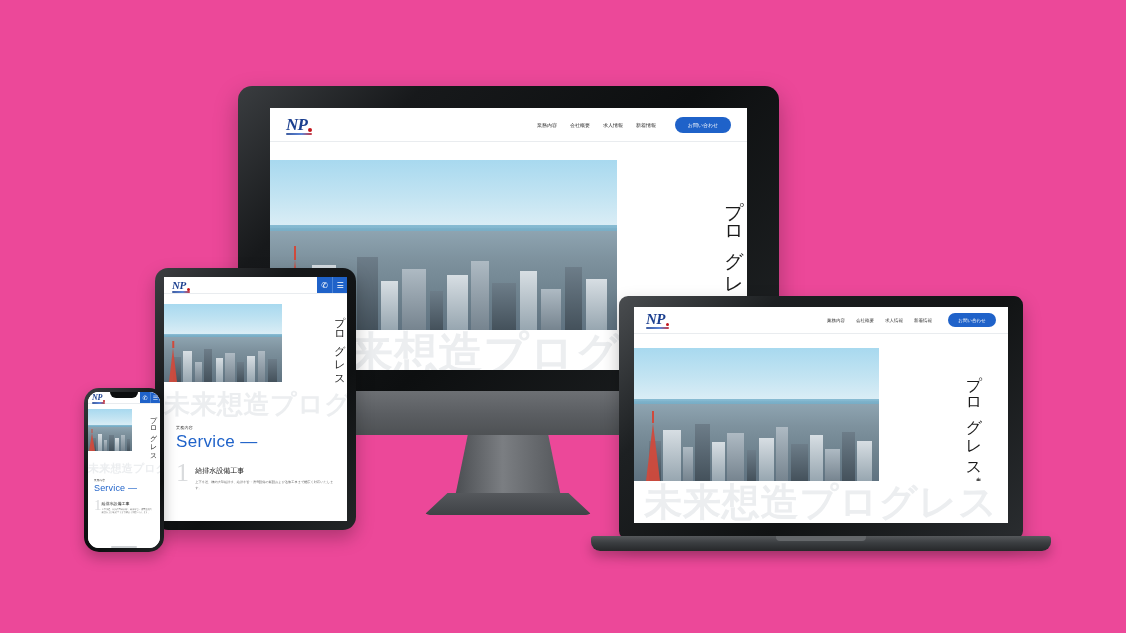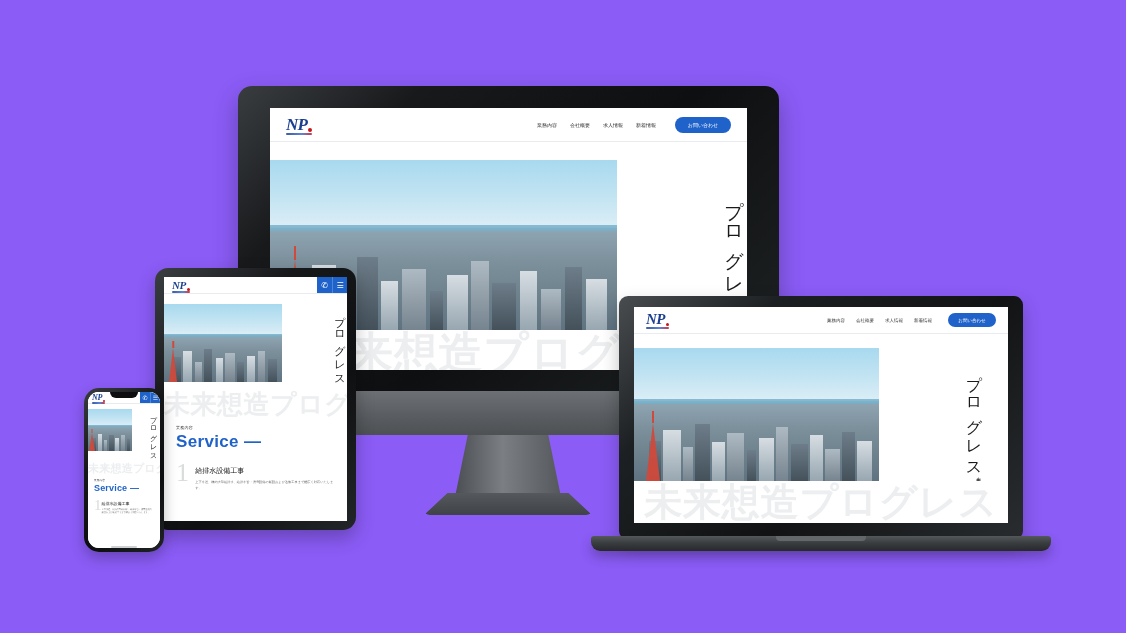--- a/index.html
+++ b/index.html
@@ -1,19 +1,19 @@
 <!DOCTYPE html>
 <html><head>
 <meta charset="utf-8">
 <style>
   * { margin:0; padding:0; box-sizing:border-box; }
   html,body{ width:1126px; height:633px; background:#ffffff; overflow:hidden; }
   body{ font-family:"Liberation Sans","DejaVu Sans",sans-serif; }
 
-  #stage{ position:relative; width:1126px; height:633px; background:#8b5cf6; }
+  #stage{ position:relative; width:1126px; height:633px; background:#ec4899; }
 
   
   .site{ position:absolute; inset:0; background:#ffffff; overflow:hidden; display:flex; flex-direction:column; }
   .site-header{ background:#ffffff; display:flex; align-items:center; justify-content:space-between;
                 border-bottom:1px solid #e9ecef; flex:0 0 auto; }
   .logo{ display:flex; align-items:flex-end; line-height:1; position:relative; }
   .logo .np{ font-family:"Liberation Serif","DejaVu Serif",serif; font-weight:700; font-style:italic;
              color:#1b3f8f; letter-spacing:-.04em; }
   .logo .dot{ background:#c4161c; border-radius:50%; display:inline-block; }
   .logo .swoosh{ position:absolute; left:0; bottom:-2px; height:2px; width:100%;
@@ -42,21 +42,21 @@
   .vtext{ position:relative; display:flex; align-items:flex-start; justify-content:center;
           writing-mode:vertical-rl; text-orientation:upright; color:#1a1a1a;
           font-family:"Liberation Serif","DejaVu Serif",serif; }
   .vtext .big{ letter-spacing:.22em; }
   .vtext .small{ color:#444; letter-spacing:.2em; }
   .watermark{ position:absolute; left:0; right:0; color:#eceef0; white-space:nowrap;
               font-family:"Liberation Serif","DejaVu Serif",serif; font-weight:700; letter-spacing:.02em;
               text-align:center; pointer-events:none; }
   .service{ background:#fff; flex:0 0 auto; }
   .svc-kicker{ color:#333; letter-spacing:.06em; }
-  .svc-title{ color:#1f62c9; font-weight:700; letter-spacing:.02em;
+  .svc-title{ color:#1f62c9; font-weight:400; letter-spacing:.02em;
               font-family:"Liberation Sans","DejaVu Sans",sans-serif; }
   .svc-title .dash{ color:#1f62c9; }
   .svc-item{ display:flex; align-items:flex-start; }
   .svc-num{ color:#d9dbdd; font-family:"Liberation Serif","DejaVu Serif",serif; line-height:.85; }
   .svc-body .h{ color:#111; }
   .svc-body .p{ color:#666; }
 
   
   #monitor{ position:absolute; left:238px; top:86px; width:541px; height:305px; }
   #monitor .bezel{ position:absolute; inset:0; border-radius:14px;

